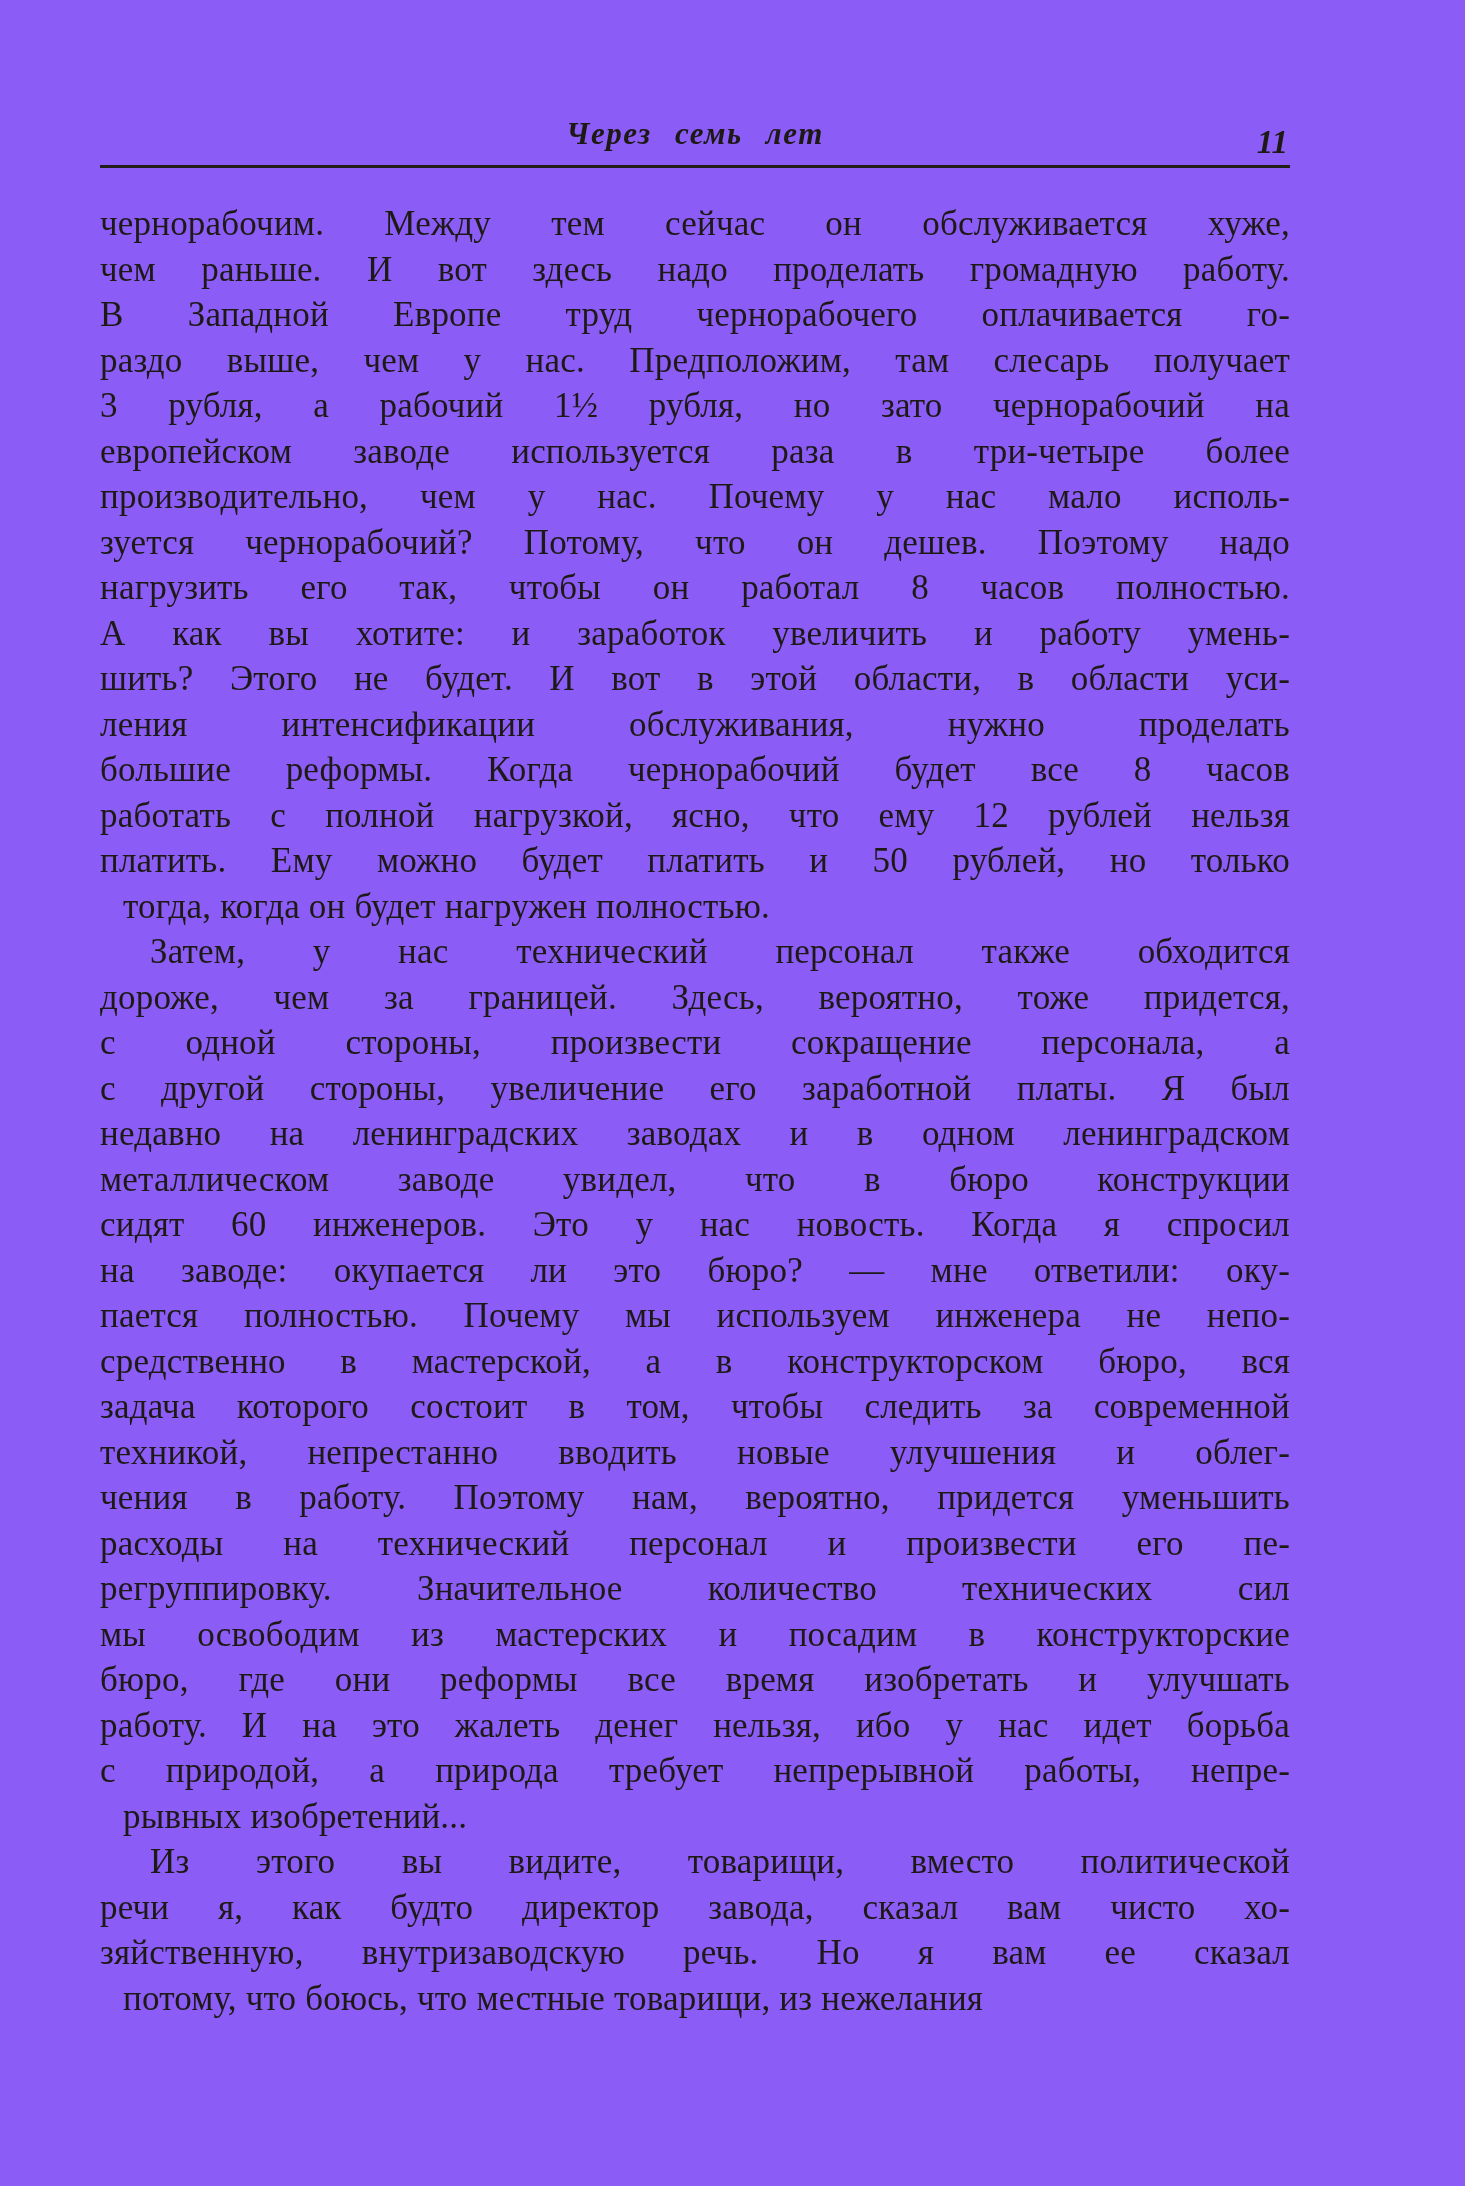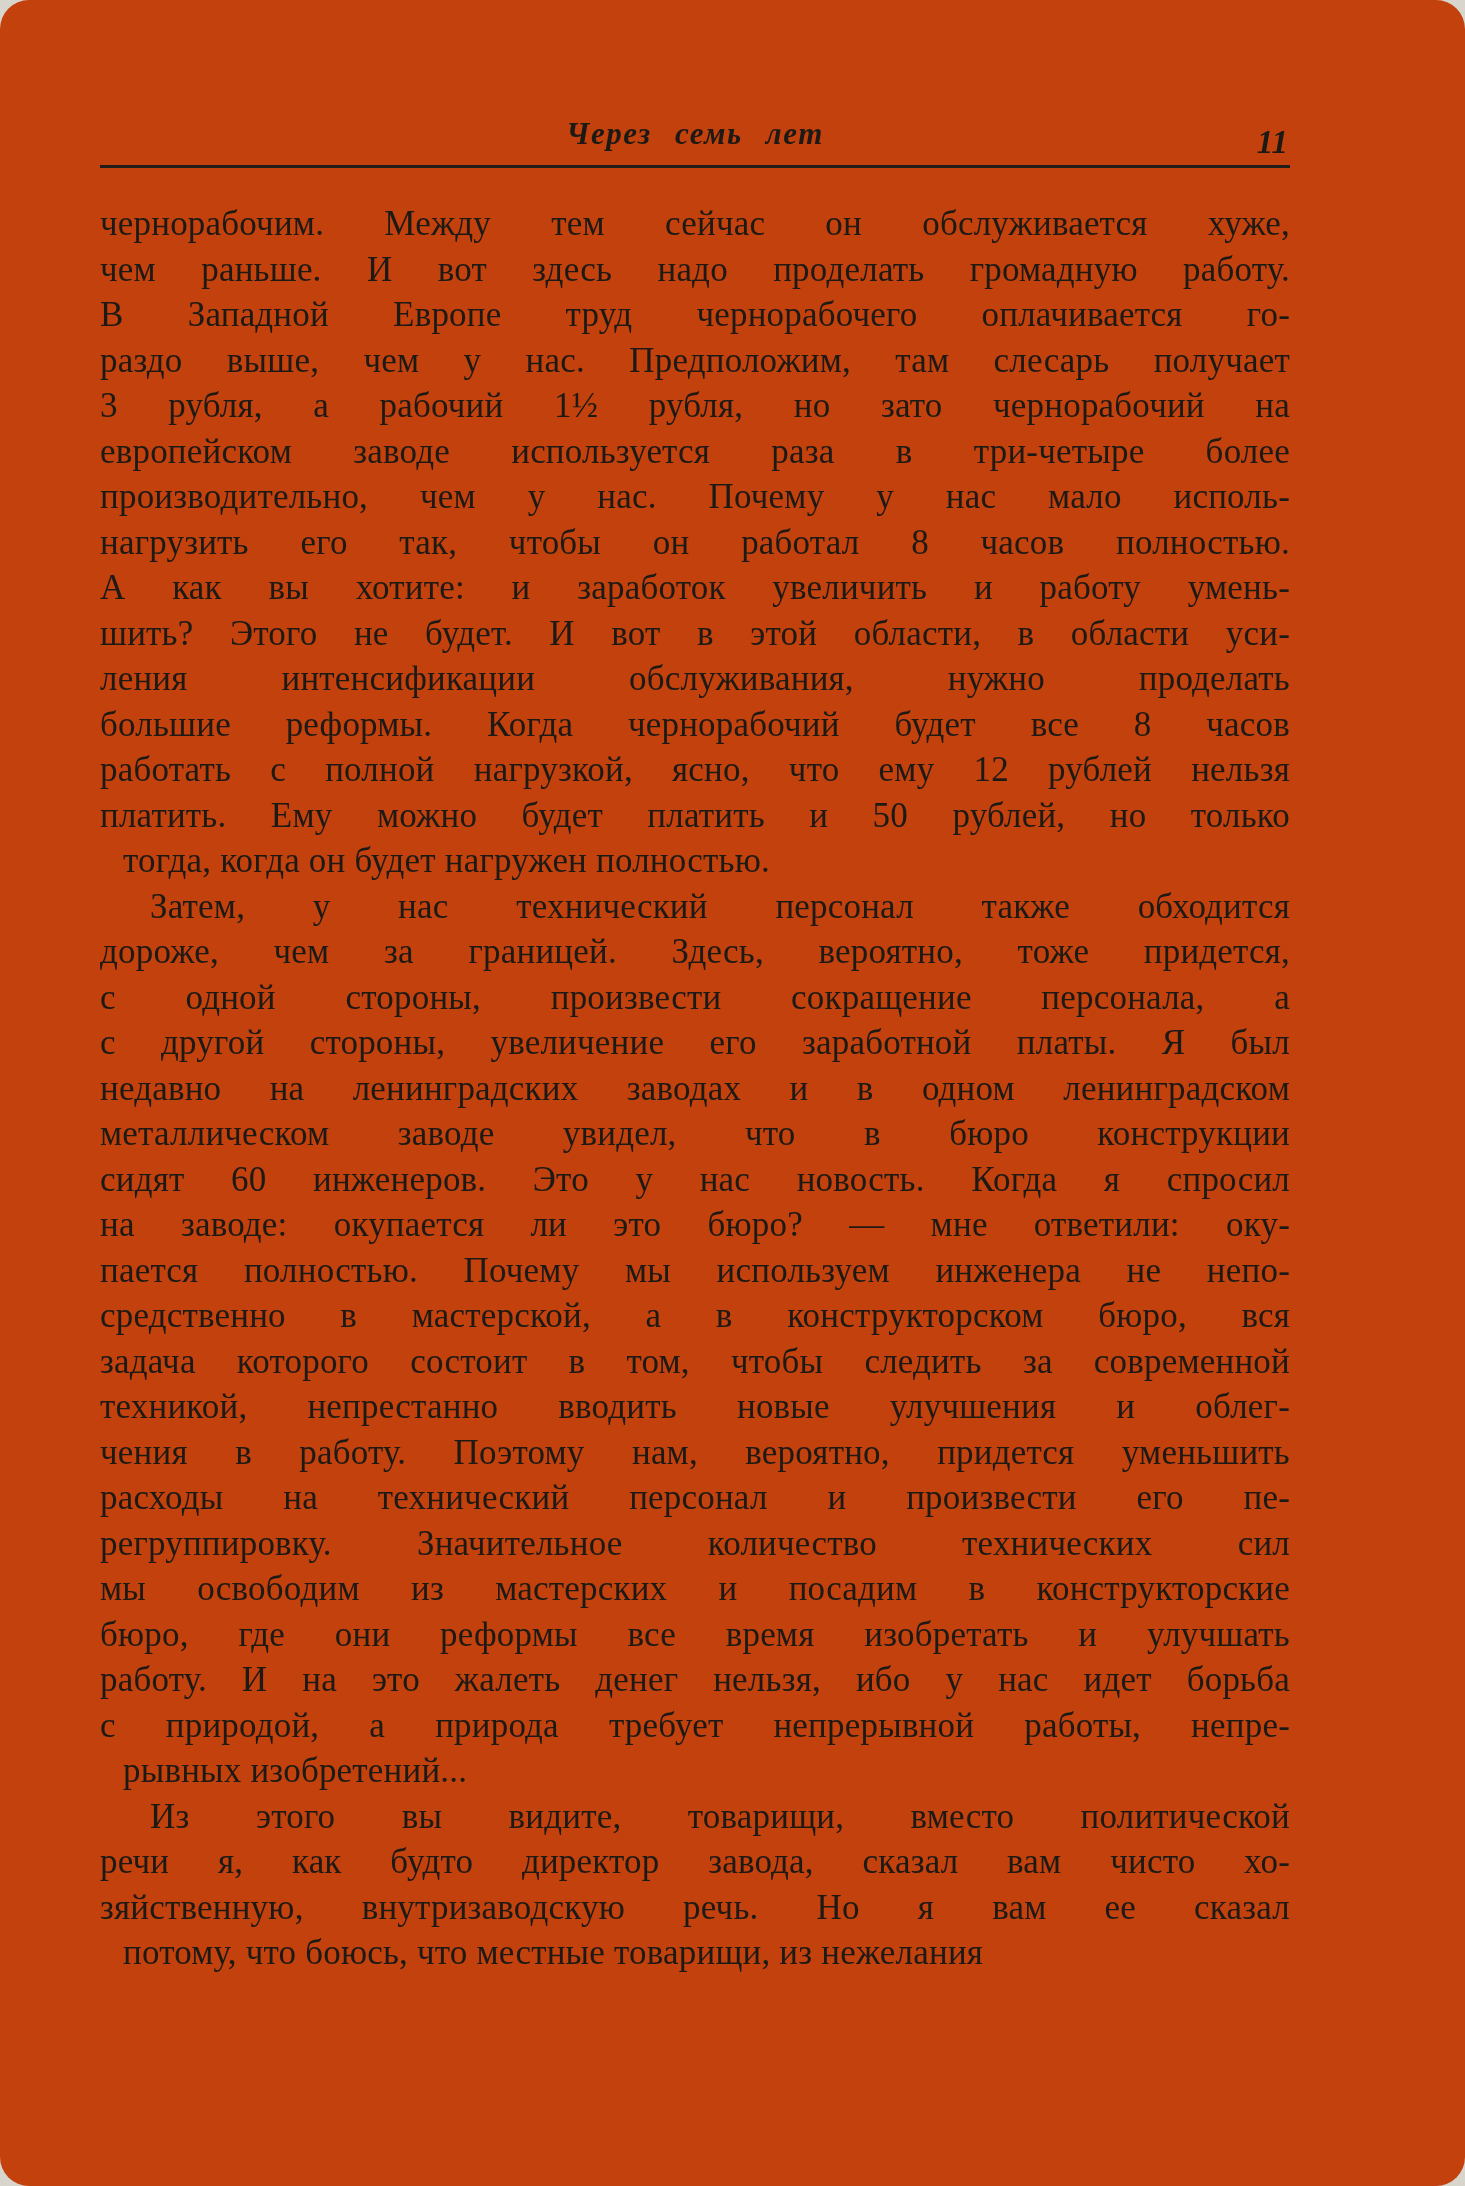--- a/index.html
+++ b/index.html
@@ -63,34 +63,35 @@
     text-align-last: auto;
     margin-left: 23px;
   }
   .line.indent {
     text-indent: 50px;
   }
 </style>
 </head>
 <body>
 
-<div class="page" style="background: #c2410c; color: rgb(29, 26, 22); border-radius: 29px;">
+<div class="page" style="background: #8b5cf6; color: rgb(29, 26, 22);">
   <header class="page-header">
     <div class="running-title">Через семь лет</div>
     <div class="page-number">11</div>
   </header>
   <hr class="header-rule">
   <main class="page-body">
       <div class="line">чернорабочим. Между тем сейчас он обслуживается хуже,</div>
       <div class="line">чем раньше. И вот здесь надо проделать громадную работу.</div>
       <div class="line">В Западной Европе труд чернорабочего оплачивается го-</div>
       <div class="line">раздо выше, чем у нас. Предположим, там слесарь получает</div>
       <div class="line">3 рубля, а рабочий 1½ рубля, но зато чернорабочий на</div>
       <div class="line">европейском заводе используется раза в три-четыре более</div>
       <div class="line">производительно, чем у нас. Почему у нас мало исполь-</div>
+      <div class="line">зуется чернорабочий? Потому, что он дешев. Поэтому надо</div>
       <div class="line">нагрузить его так, чтобы он работал 8 часов полностью.</div>
       <div class="line">А как вы хотите: и заработок увеличить и работу умень-</div>
       <div class="line">шить? Этого не будет. И вот в этой области, в области уси-</div>
       <div class="line">ления интенсификации обслуживания, нужно проделать</div>
       <div class="line">большие реформы. Когда чернорабочий будет все 8 часов</div>
       <div class="line">работать с полной нагрузкой, ясно, что ему 12 рублей нельзя</div>
       <div class="line">платить. Ему можно будет платить и 50 рублей, но только</div>
       <div class="line para-end">тогда, когда он будет нагружен полностью.</div>
       <div class="line indent">Затем, у нас технический персонал также обходится</div>
       <div class="line">дороже, чем за границей. Здесь, вероятно, тоже придется,</div>

